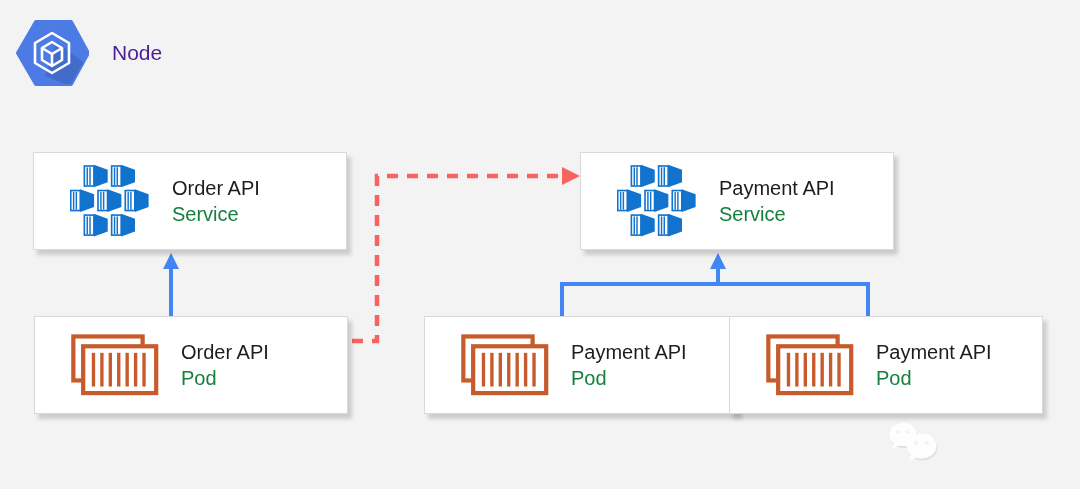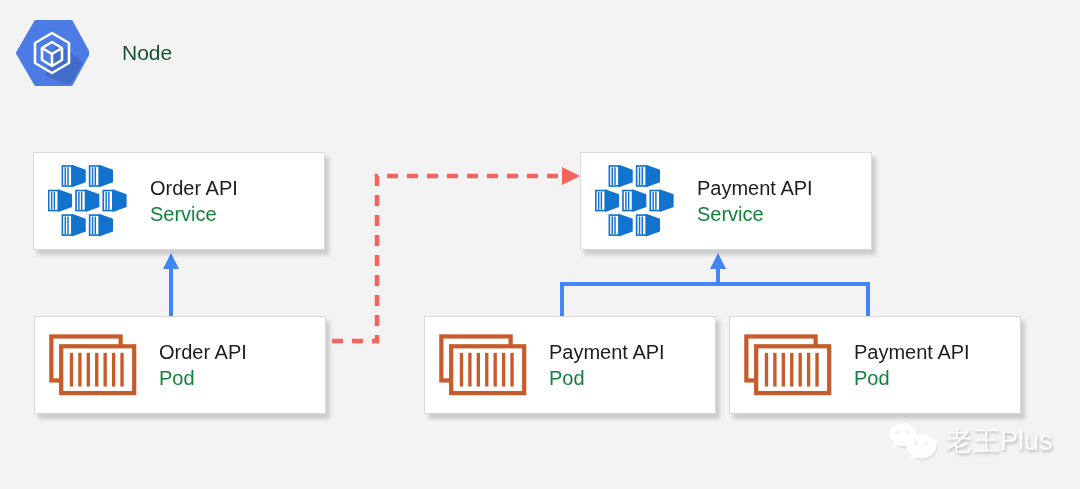--- a/index.html
+++ b/index.html
@@ -3,28 +3,28 @@
 <meta charset="utf-8">
 <style>
   html,body{margin:0;padding:0;background:#e9e9ea;}
   .canvas{
     position:relative;width:1080px;height:489px;overflow:hidden;
     background:#f3f3f4;
     font-family:"Liberation Sans","DejaVu Sans",sans-serif;
   }
   
   .node-header{position:absolute;left:15px;top:18px;display:flex;align-items:center;}
-  .node-label{margin-left:33px;font-size:21px;color:#14532d;}
+  .node-label{margin-left:23px;font-size:21px;color:#4c1d95;}
   
   .edges{position:absolute;left:0;top:0;width:1080px;height:489px;z-index:1;}
   
   .nbox{
     position:absolute;width:276px;height:96px;background:#ffffff;
     border:1px solid #d9d9da;box-shadow:4px 5px 4px rgba(0,0,0,0.16);
-    display:flex;align-items:center;padding-left:14px;box-sizing:content-box;z-index:2;
+    display:flex;align-items:center;padding-left:36px;box-sizing:content-box;z-index:2;
   }
   .nbox .txt{margin-left:22px;display:flex;flex-direction:column;gap:3px;}
   .nbox .title{font-size:20px;color:#1d1d1f;}
   .nbox .subtitle{font-size:20px;color:#15803d;}
   #box-order-service{left:33px;top:152px;}
   #box-payment-service{left:580px;top:152px;}
   #box-order-pod{left:34px;top:316px;}
   #box-payment-pod-1{left:424px;top:316px;}
   #box-payment-pod-2{left:729px;top:316px;}
   
@@ -169,16 +169,15 @@
       <ellipse cx="17" cy="14.5" rx="13.5" ry="11.5" fill="rgba(255,255,255,0.95)"></ellipse>
       <polygon points="8,23 6,29 13,25" fill="rgba(255,255,255,0.95)"></polygon>
       <circle cx="12" cy="12" r="2" fill="#f3f3f4"></circle>
       <circle cx="21.5" cy="12" r="2" fill="#f3f3f4"></circle>
       <ellipse cx="35.5" cy="26" rx="15" ry="12.5" fill="rgba(0,0,0,0.07)" transform="translate(1,2)"></ellipse>
       <ellipse cx="35.5" cy="26" rx="15" ry="12.5" fill="rgba(255,255,255,0.95)"></ellipse>
       <polygon points="25,35 23,41 31,37" fill="rgba(255,255,255,0.95)"></polygon>
       <circle cx="30" cy="23" r="2.2" fill="#f3f3f4"></circle>
       <circle cx="40.5" cy="23" r="2.2" fill="#f3f3f4"></circle>
     </svg>
-    <span class="wm-text">老王Plus</span>
   </div>
 
 </div>
 
 </body></html>

